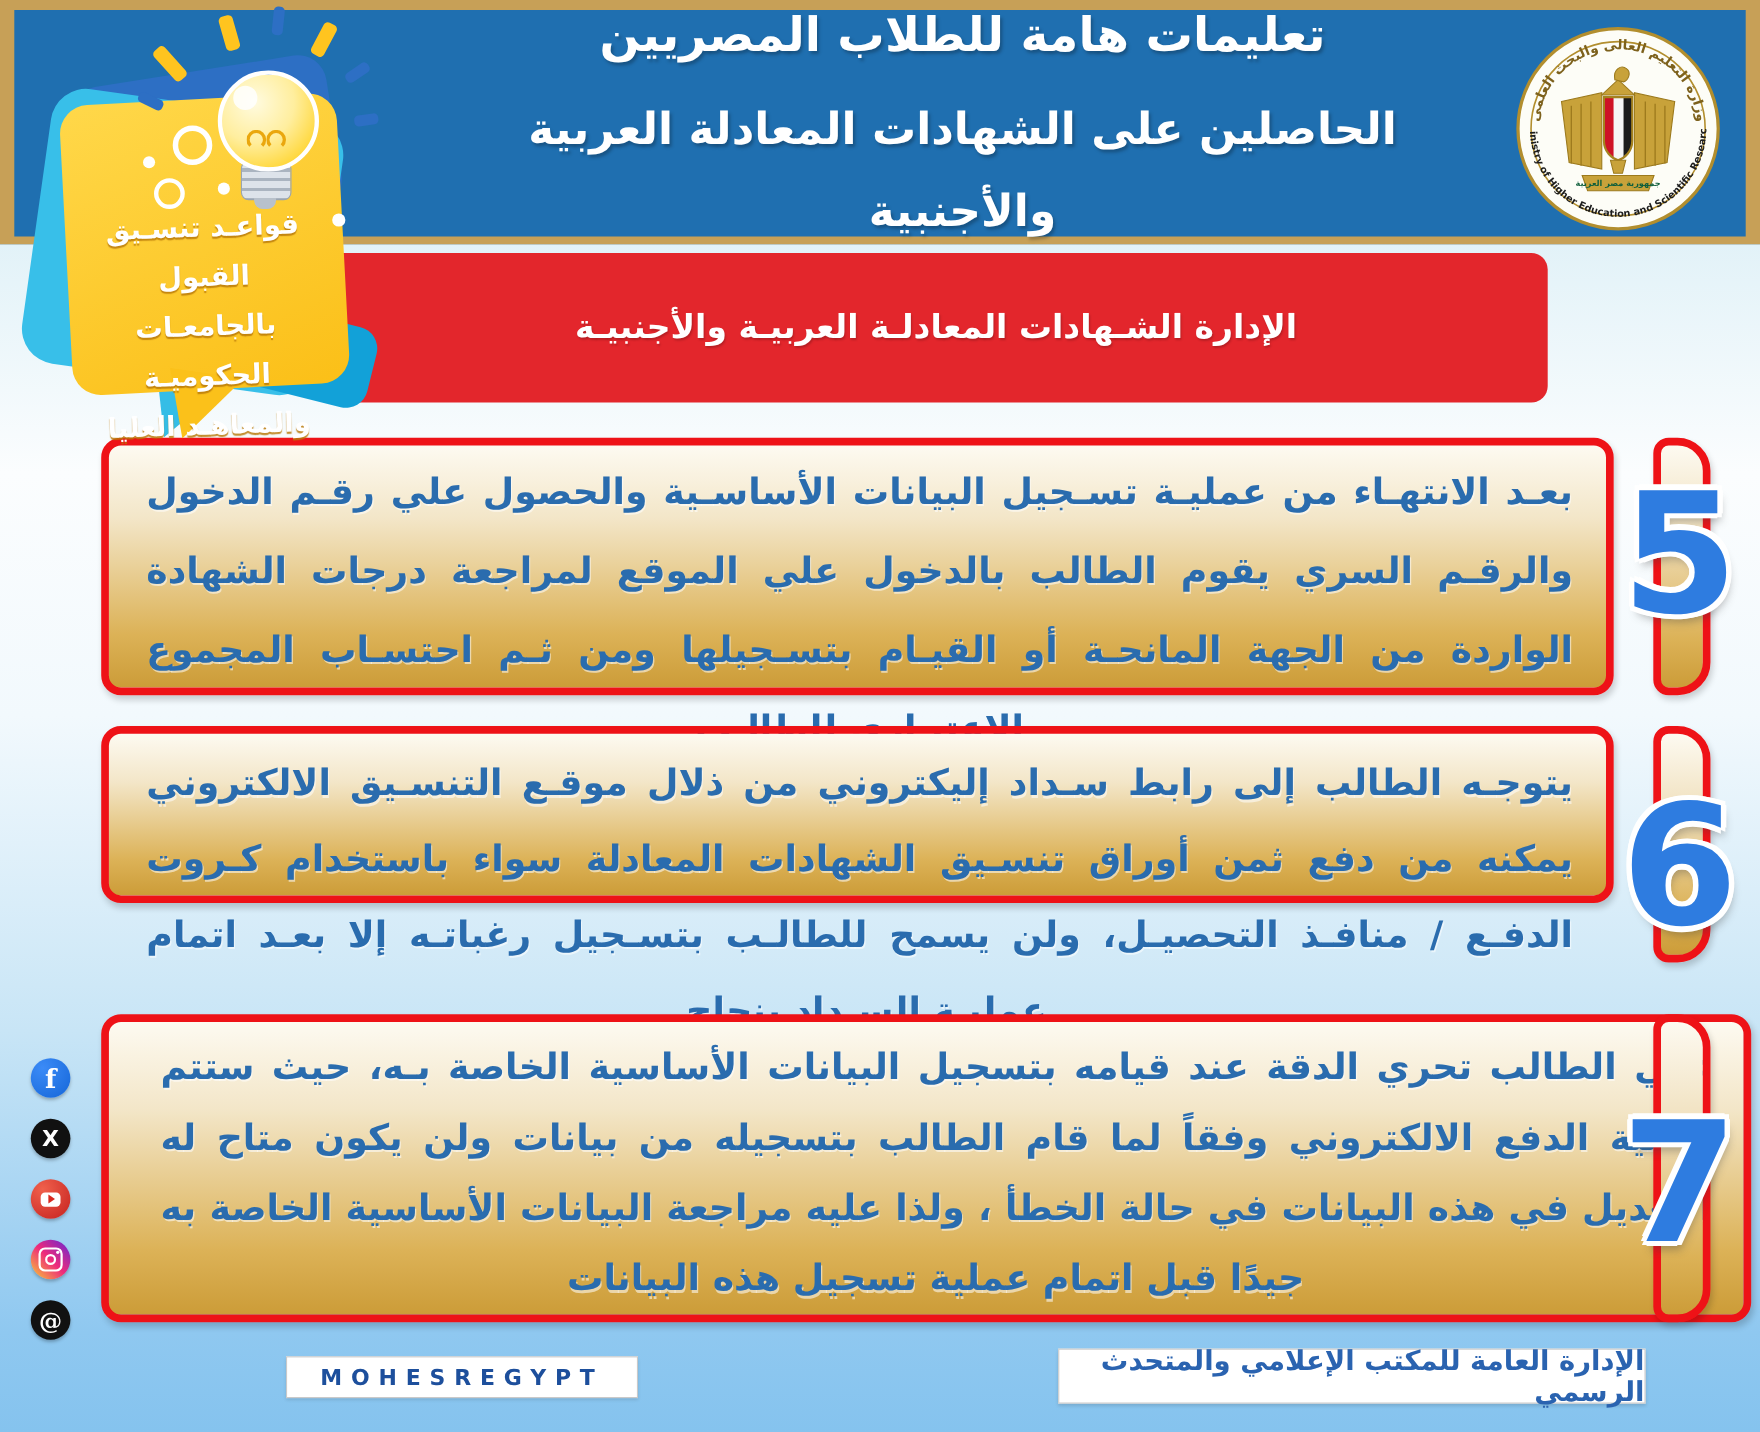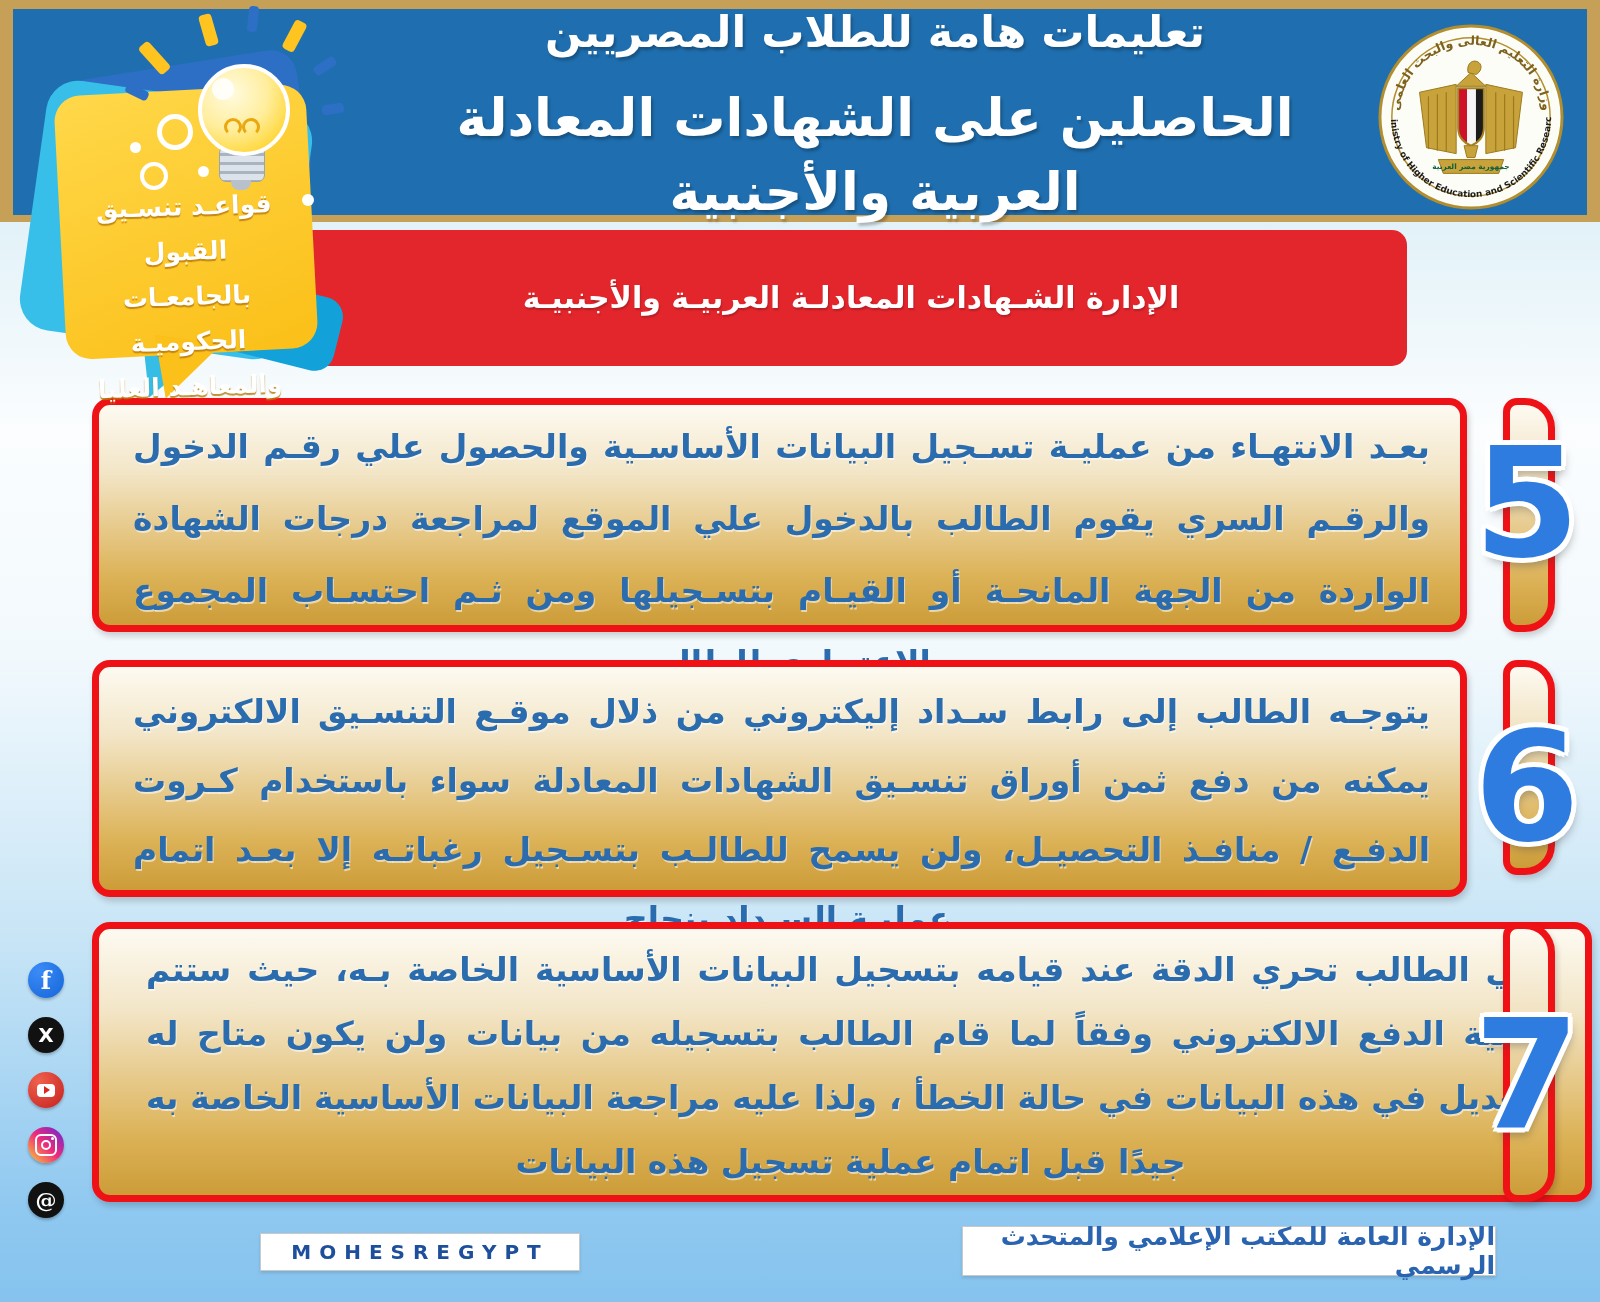--- a/index.html
+++ b/index.html
@@ -15,21 +15,21 @@
     border-top:9px solid #c7a057;border-left:13px solid #c7a057;border-right:13px solid #c7a057;border-bottom:7px solid #c7a057;
   }
   .title{
     position:absolute;left:400px;right:250px;top:18px;height:170px;
     display:flex;flex-direction:column;justify-content:center;align-items:center;
     color:#fff;font-weight:bold;direction:rtl;text-align:center;
     text-shadow:2px 3px 3px rgba(0,0,0,.25);
     gap:12px;
   }
   .title .l1{font-size:43px;line-height:74px;}
-  .title .l2{font-size:52px;line-height:74px;}
+  .title .l2{font-size:40px;line-height:74px;}
   .logo{position:absolute;right:22px;top:14px;width:188px;height:188px;}
   
   .bubble-group{position:absolute;left:20px;top:6px;width:350px;height:410px;z-index:6;}
   .shape{position:absolute;}
   .b-blue{left:50px;top:58px;width:235px;height:140px;background:#2d6fc4;border-radius:26px;transform:rotate(-9deg);}
   .b-cyan{left:12px;top:88px;width:268px;height:252px;background:#38bfe9;border-radius:32px;transform:rotate(8deg);}
   .b-deep{left:195px;top:280px;width:125px;height:75px;background:#12a1d8;border-radius:20px;transform:rotate(14deg);}
   .b-tail-c{left:102px;top:330px;width:84px;height:64px;background:#35bde6;clip-path:polygon(15% 0,100% 0,40% 100%);transform:rotate(12deg);}
   .b-yellow{left:40px;top:84px;width:252px;height:264px;background:linear-gradient(160deg,#ffd84a,#fbbf17);border-radius:26px;transform:rotate(-3deg);}
   .b-tail{left:118px;top:332px;width:80px;height:62px;background:#fbc11a;clip-path:polygon(15% 0,100% 0,40% 100%);transform:rotate(8deg);}
@@ -78,21 +78,21 @@
   }
   .step-num{
     position:absolute;width:110px;text-align:center;z-index:4;
     font-size:152px;line-height:152px;font-weight:800;color:#2e7ce0;
     text-shadow:-5px 0 0 #fff,5px 0 0 #fff,0 -5px 0 #fff,0 5px 0 #fff,
       -4px -4px 0 #fff,4px -4px 0 #fff,-4px 4px 0 #fff,4px 4px 0 #fff,3px 8px 8px rgba(60,60,60,.35);
   }
   .s5 .step-box{left:92px;top:398px;width:1375px;height:234px;line-height:72px;}
   .s5 .step-tab{left:1503px;top:398px;height:234px;}
   .s5 .step-num{left:1472px;top:428px;}
-  .s6 .step-box{left:92px;top:660px;width:1375px;height:237px;line-height:69px;padding-top:10px;}
+  .s6 .step-box{left:92px;top:660px;width:1375px;height:161px;line-height:69px;padding-top:10px;}
   .s6 .step-tab{left:1503px;top:660px;height:215px;}
   .s6 .step-num{left:1472px;top:712px;}
   .s7 .step-box{left:92px;top:922px;width:1500px;height:280px;line-height:64px;padding-top:9px;padding-left:47px;}
   .s7 .step-tab{left:1503px;top:922px;height:280px;}
   .s7 .step-num{left:1472px;top:1000px;}
   
   .social{position:absolute;left:28px;top:962px;width:38px;z-index:6;}
   .sicon{position:relative;width:36px;height:36px;border-radius:50%;margin-bottom:19px;
     display:flex;align-items:center;justify-content:center;color:#fff;font-weight:bold;
     box-shadow:0 2px 3px rgba(0,0,0,.25);}

